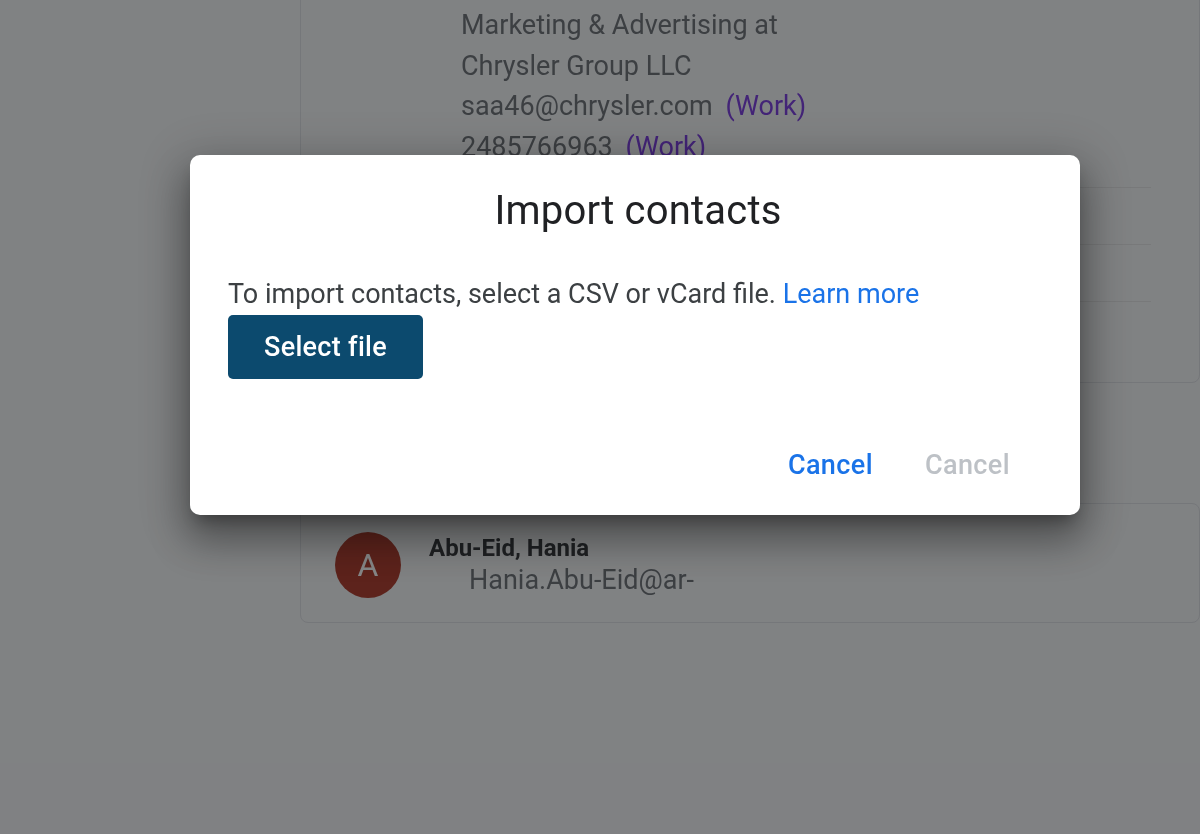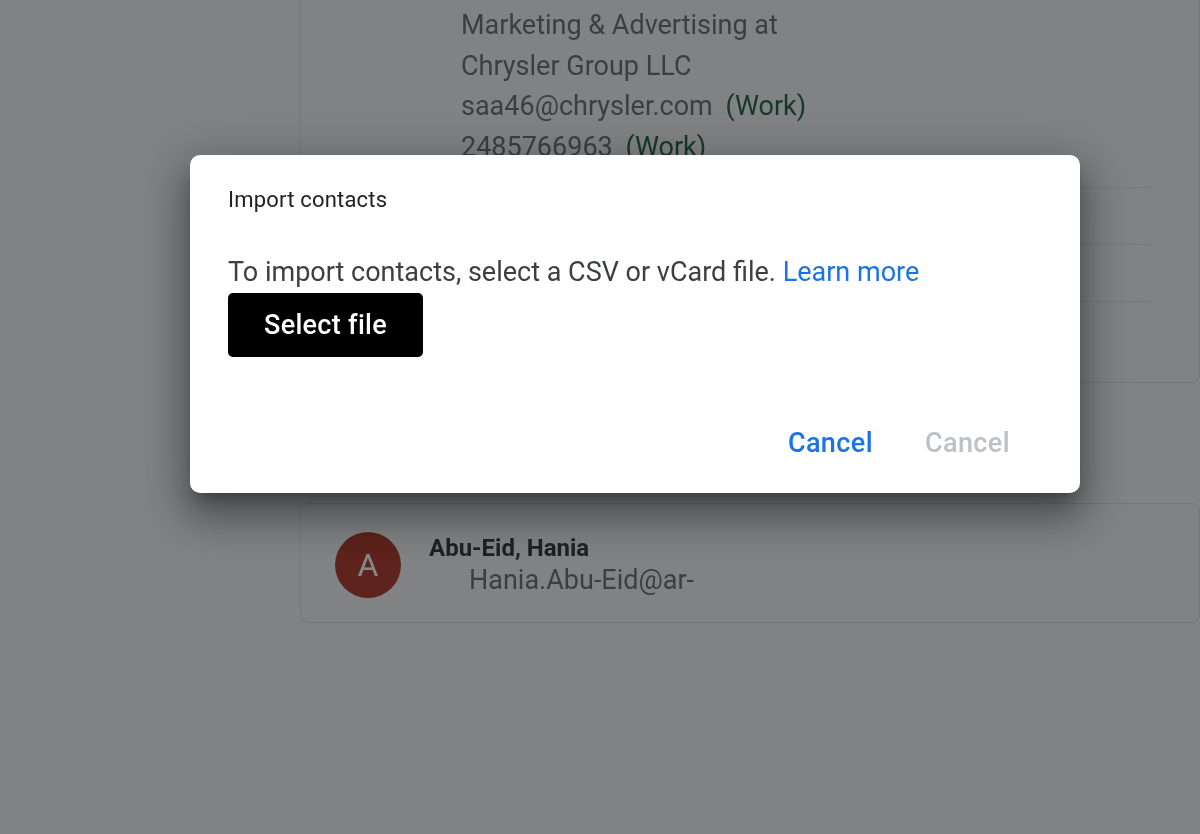--- a/index.html
+++ b/index.html
@@ -47,21 +47,21 @@
       border-top: none;
     }
 
     .contact-text {
       font-size: 27px;
       color: #5f6368;
       line-height: 1.5;
     }
 
     .label-text {
-      color: #14532d;
+      color: #6d28d9;
       margin-left: 6px;
     }
 
     .contact-card-bottom {
       border: 1px solid #dadce0;
       border-radius: 8px;
       padding: 28px 48px 24px 34px;
       display: flex;
       align-items: center;
       gap: 28px;
@@ -104,41 +104,42 @@
       left: 190px;
       top: 155px;
       width: 890px;
       background: #fff;
       border-radius: 10px;
       box-shadow: 0 24px 38px 3px rgba(0,0,0,0.28), 0 9px 46px 8px rgba(0,0,0,0.18), 0 11px 15px -7px rgba(0,0,0,0.3);
       padding: 32px 32px 24px 38px;
     }
 
     .dialog-title {
-      font-size: 22px;
+      font-size: 40px;
       color: #202124;
       font-weight: 400;
       margin-bottom: 40px;
       letter-spacing: 0.2px;
+      text-align: center;
     }
 
     .dialog-body-text {
       font-size: 27px;
       color: #3c4043;
       line-height: 1.5;
     }
 
     .learn-more-link {
       color: #1a73e8;
       text-decoration: none;
       cursor: pointer;
     }
 
     .select-file-button {
-      background: #000000;
+      background: #0c4a6e;
       color: #fff;
       border: none;
       border-radius: 5px;
       padding: 16px 36px;
       font-size: 27px;
       font-weight: 500;
       cursor: pointer;
       margin-bottom: 60px;
       letter-spacing: 0.3px;
     }

